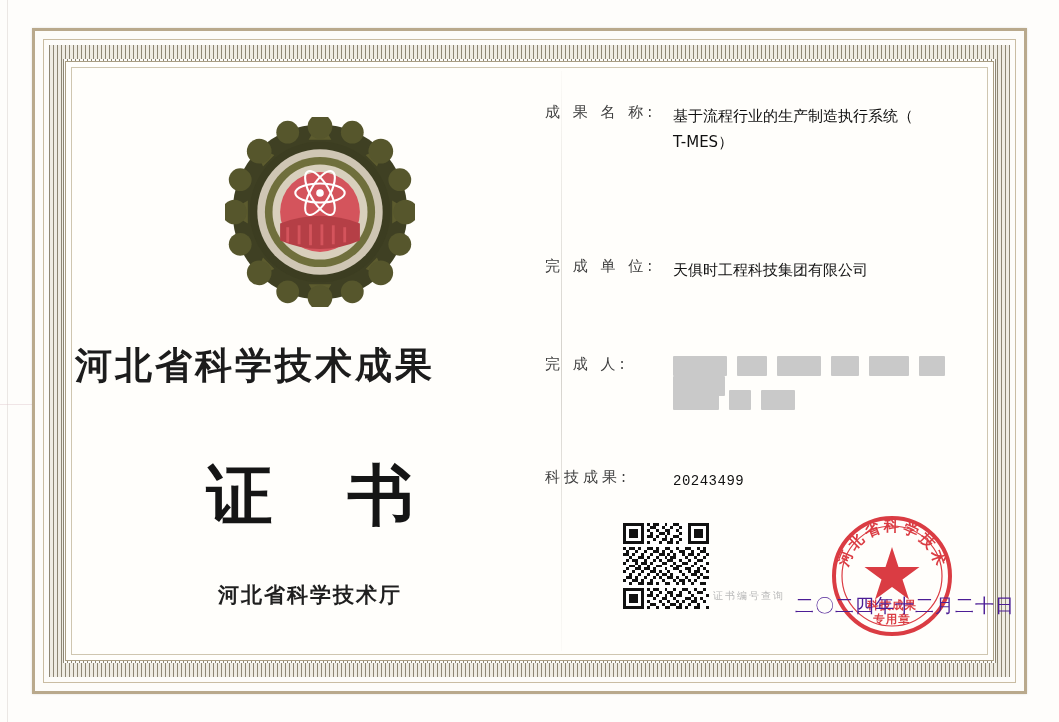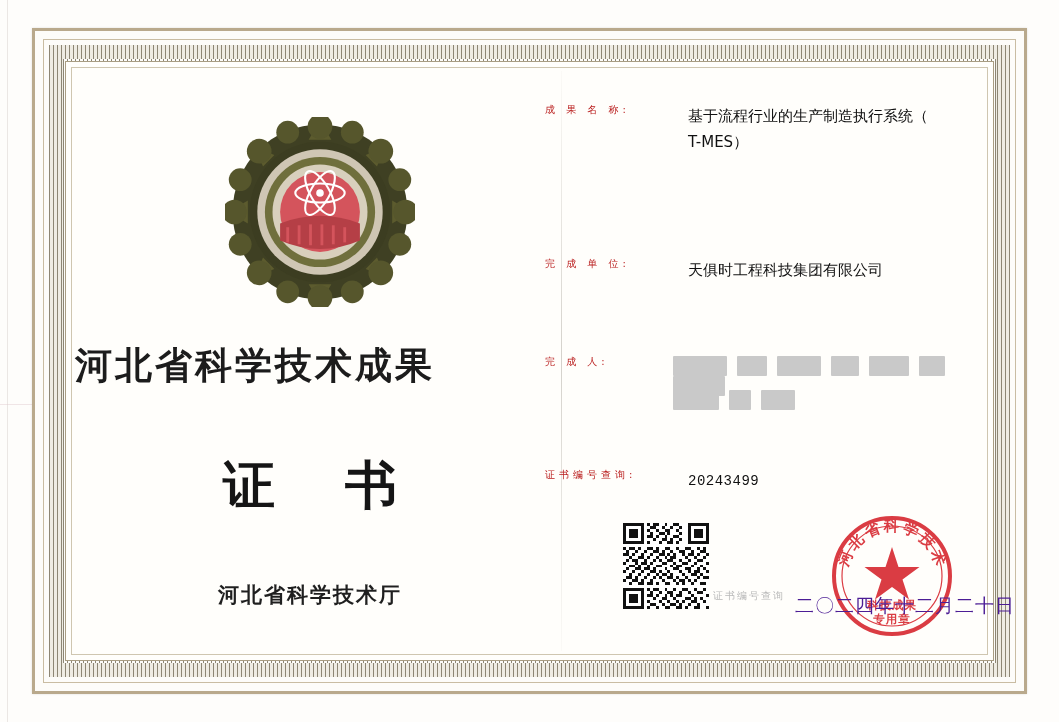--- a/index.html
+++ b/index.html
@@ -122,21 +122,21 @@
     color: #1c1c1c;
     letter-spacing: 3px;
   }
   .title-big {
     position: absolute;
     left: 0;
     top: 380px;
     width: 470px;
     text-align: center;
     font-family: "DejaVu Serif", serif;
-    font-size: 52px;
+    font-size: 66px;
     font-weight: bold;
     color: #151515;
     letter-spacing: 26px;
     text-indent: 26px;
   }
   .issuer {
     position: absolute;
     left: 0;
     top: 510px;
     width: 470px;
@@ -157,27 +157,27 @@
   }
 
   .field {
     position: absolute;
     font-family: "DejaVu Sans", sans-serif;
   }
   .field-label {
     position: absolute;
     width: 120px;
     text-align: justify;
-    font-size: 10px;
-    color: #b91c1c;
+    font-size: 15px;
+    color: #404040;
     letter-spacing: 4px;
   }
   .field-value {
     position: absolute;
-    left: 143px;
+    left: 128px;
     font-size: 15px;
     color: #111;
     line-height: 26px;
     width: 320px;
   }
   .field-value.mono {
     font-family: Liberation Mono, monospace;
     font-size: 14px;
     letter-spacing: 0.5px;
   }
@@ -339,21 +339,21 @@
           <div class="field-value">天俱时工程科技集团有限公司</div>
         </div>
 
         <div class="field" style="top:284px; left:0; width:445px;">
           <div class="field-label">完 成 人:</div>
           <div class="redact-row" id="redact-row-0" style="top:0;"><span class="redact" style="width: 54px;"></span><span class="redact" style="width: 30px;"></span><span class="redact" style="width: 44px;"></span><span class="redact" style="width: 28px;"></span><span class="redact" style="width: 40px;"></span><span class="redact" style="width: 26px;"></span><span class="redact" style="width: 52px;"></span></div>
           <div class="redact-row" id="redact-row-1" style="top:34px;"><span class="redact" style="width: 46px;"></span><span class="redact" style="width: 22px;"></span><span class="redact" style="width: 34px;"></span></div>
         </div>
 
         <div class="field" style="top:397px; left:0; width:445px;">
-          <div class="field-label">证书编号查询:</div>
+          <div class="field-label">科技成果:</div>
           <div class="field-value mono">20243499</div>
         </div>
 
         <div class="qr">
           <svg viewBox="0 0 29 29" width="86" height="86" shape-rendering="crispEdges">
             <rect width="29" height="29" fill="#ffffff"></rect>
             <g fill="#111111">
               <rect x="0" y="0" width="7" height="1"></rect>
                 <rect x="0" y="6" width="7" height="1"></rect>
               <rect x="0" y="0" width="1" height="7"></rect>

